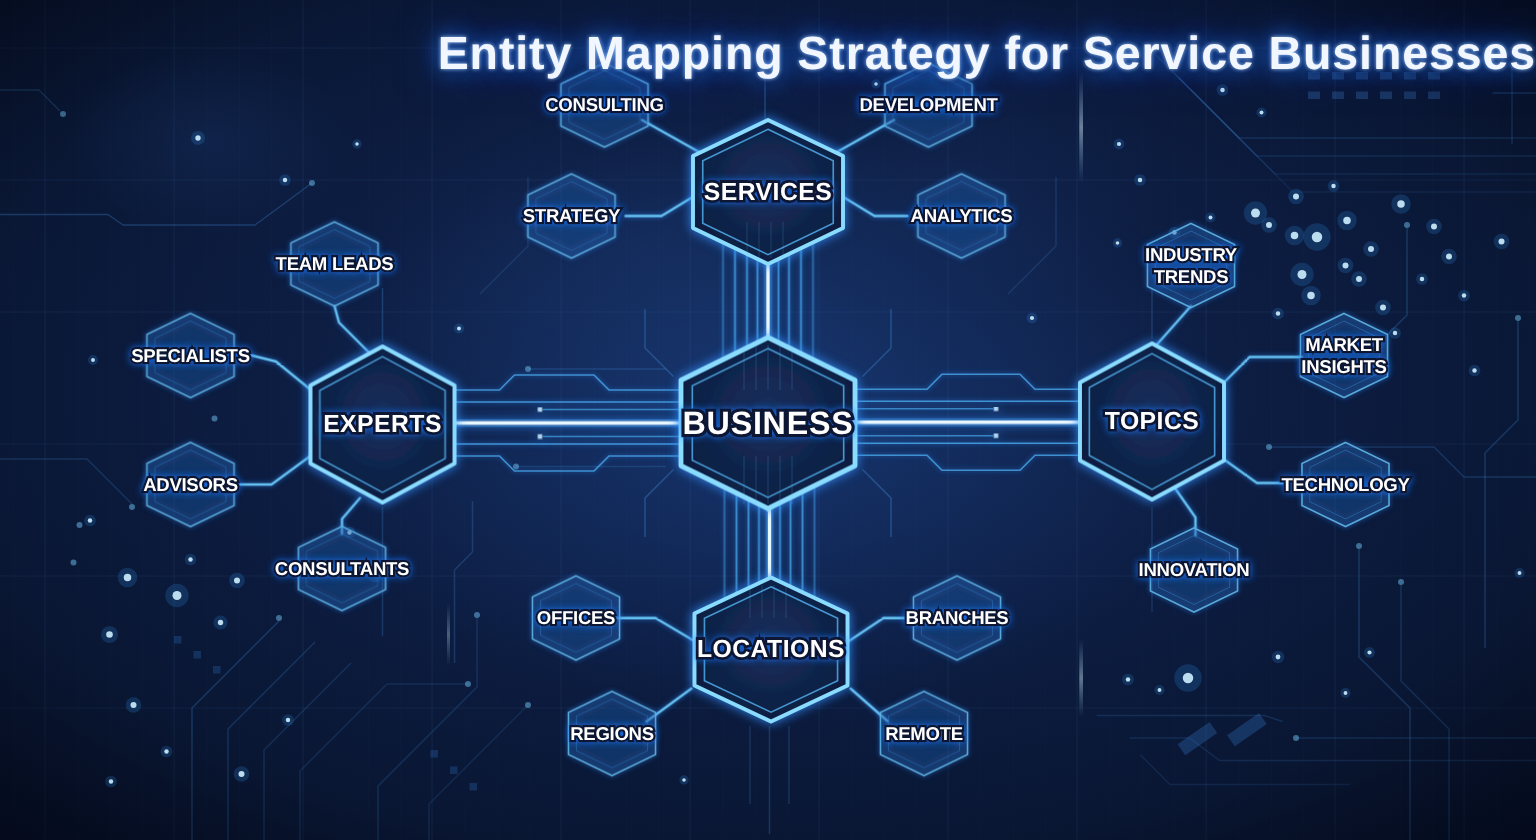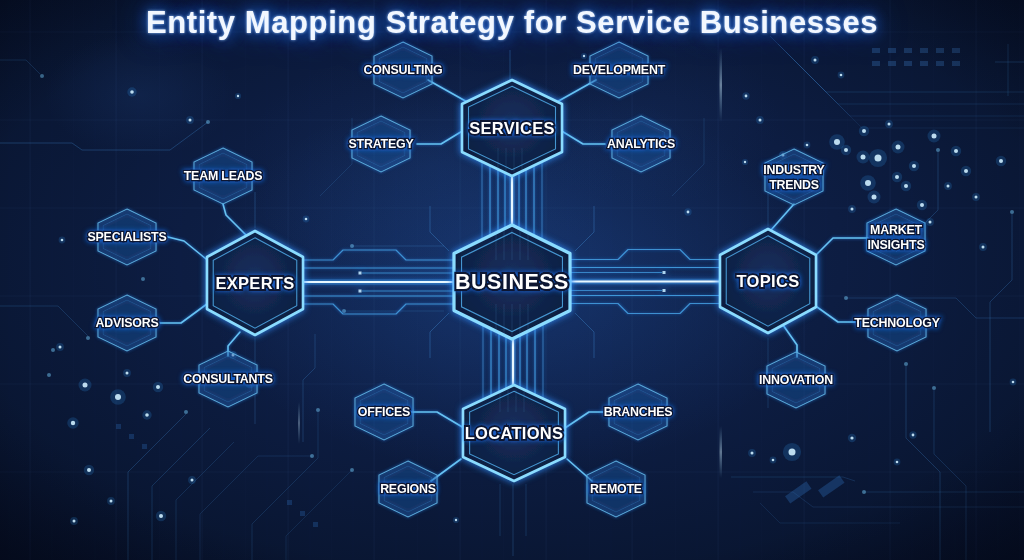--- a/index.html
+++ b/index.html
@@ -1,19 +1,19 @@
 <!DOCTYPE html>
 <html><head>
 <meta charset="utf-8">
 <style>
   html,body{margin:0;padding:0;background:#04091a;}
   .stage{position:relative;width:1024px;height:560px;overflow:hidden;
          font-family:"Liberation Sans",sans-serif;background:#081430;}
   .stage svg{position:absolute;left:0;top:0;}
-  .title{position:absolute;left:0;top:5px;width:1024px;text-align:center;
+  .title{position:absolute;left:0;top:18px;width:1024px;text-align:right;
          font-family:"Liberation Sans",sans-serif;font-weight:bold;font-size:31px;
          letter-spacing:0.6px;color:#f2f7ff;
          text-shadow:0 0 3px #9cc8ff,0 0 14px rgba(40,120,255,.95),
                      0 0 30px rgba(30,100,230,.65),0 2px 5px rgba(0,8,24,.9);}
   .node-label{fill:#ffffff;stroke:#091530;paint-order:stroke;
               font-family:"Liberation Sans",sans-serif;font-weight:bold;}
 </style>
 </head>
 <body>
 

